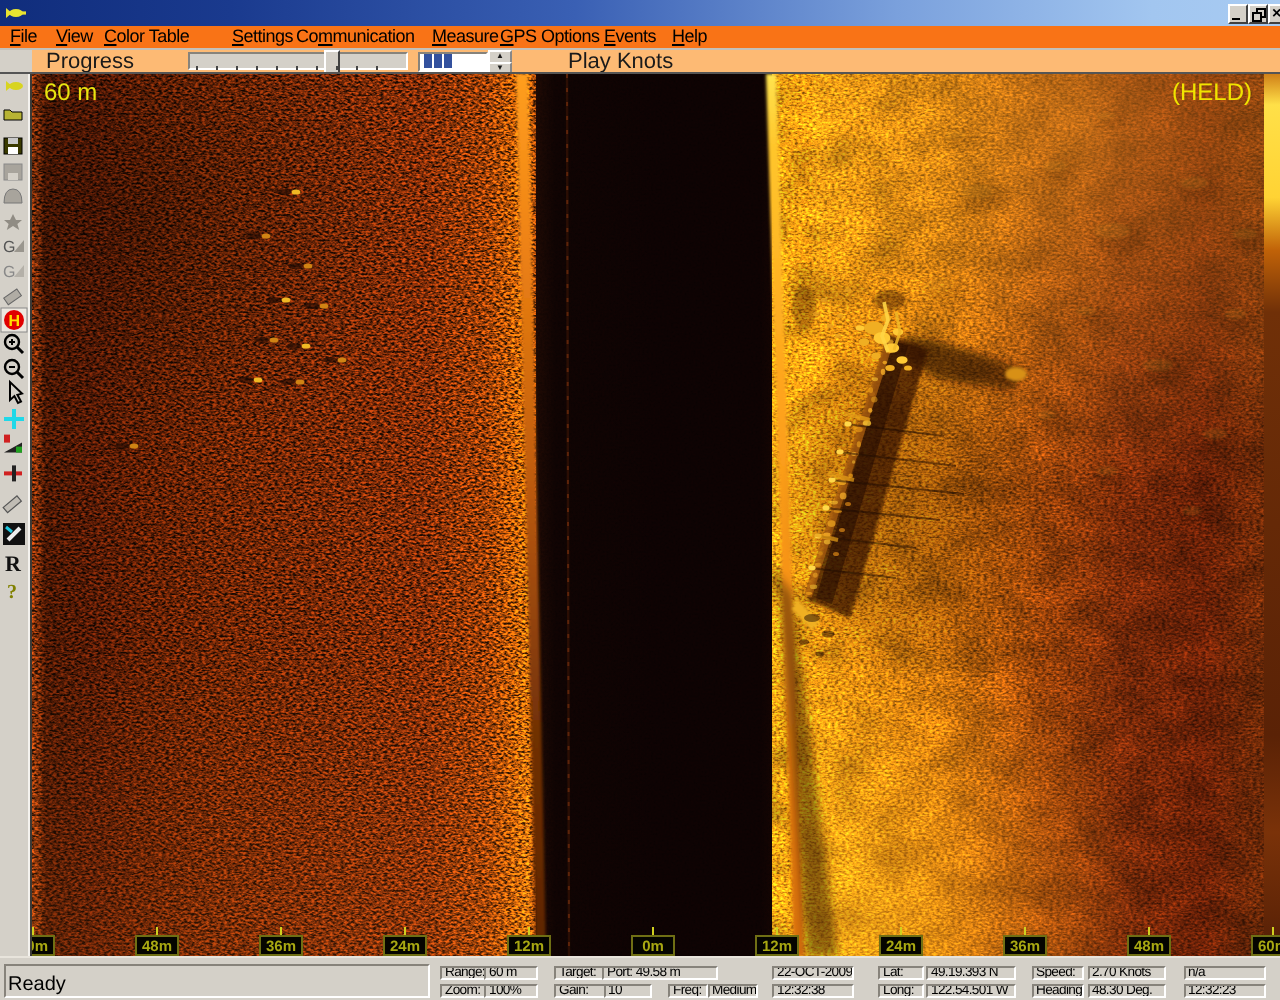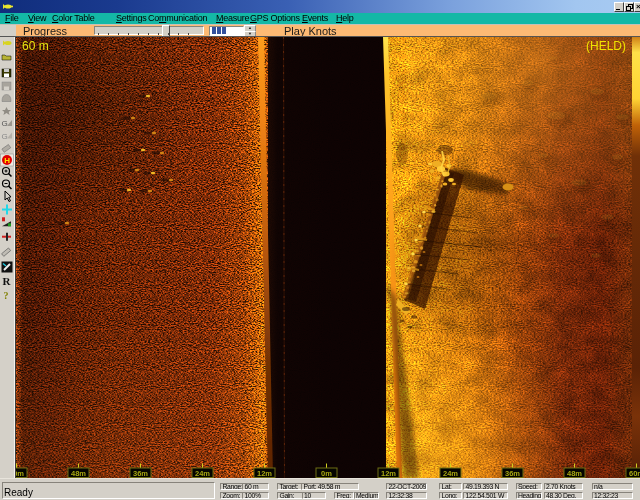--- a/index.html
+++ b/index.html
@@ -1,18 +1,18 @@
 <!DOCTYPE html>
 <html><head><meta charset="utf-8"><style>
 html,body{margin:0;padding:0}
 body{width:640px;height:500px;background:#d4d0c8;font-family:"Liberation Sans",sans-serif;overflow:hidden;position:relative}
 #title{position:absolute;left:0;top:0;width:640px;height:13px;background:linear-gradient(90deg,#102d7c 0%,#1a3a8e 18%,#3a60b4 45%,#7aa0dc 70%,#a2c6f0 90%,#a8cbf2 100%)}
 #title .txt{position:absolute;left:14px;top:2px;font-size:8.2px;font-weight:bold;color:#fff;letter-spacing:0px;white-space:nowrap}
 .wbtn{position:absolute;top:2px;width:8px;height:8px;background:#d4d0c8;border-top:1px solid #fff;border-left:1px solid #fff;border-right:1px solid #404040;border-bottom:1px solid #404040;font-size:8px;line-height:8px;text-align:center;color:#000;font-weight:bold}
-#menu{position:absolute;left:0;top:13px;width:640px;height:12px;background:#14b8a6;font-size:9px;letter-spacing:-0.25px;color:#000}
+#menu{position:absolute;left:0;top:13px;width:640px;height:12px;background:#f97316;font-size:9px;letter-spacing:-0.25px;color:#000}
 #menu span{position:absolute;top:0px;white-space:nowrap}
 #prog{position:absolute;left:16px;top:25px;width:640px;height:11px;background:#fdba74;font-size:11px;color:#1a1a1a}
 #hdrline{position:absolute;left:0;top:36px;width:640px;height:1px;background:#555}
 #toolbar{position:absolute;left:0;top:37px;width:14px;height:441px;background:#d4d0c8;border-right:1px solid #f4f2ee}
 #status{position:absolute;left:0;top:478px;width:640px;height:22px;background:#d4d0c8;border-top:1px solid #e8e4dc}
 .sbox{position:absolute;height:5px;background:#d4d0c8;border-top:1px solid #87837b;border-left:1px solid #87837b;border-bottom:1px solid #fff;border-right:1px solid #fff;font-size:6.8px;line-height:5.5px;color:#000;padding-left:1.5px;white-space:nowrap;overflow:hidden;letter-spacing:-0.32px}
 #sonar{position:absolute;left:16px;top:37px}
 </style></head><body>
 <div id="title">
  <svg width="12" height="13" style="position:absolute;left:1px;top:0px">

